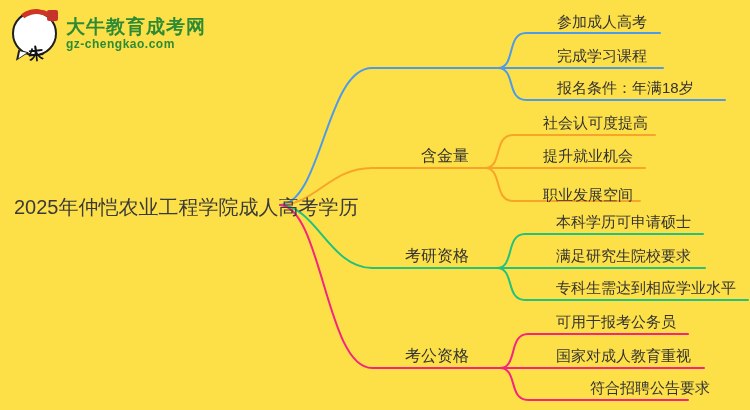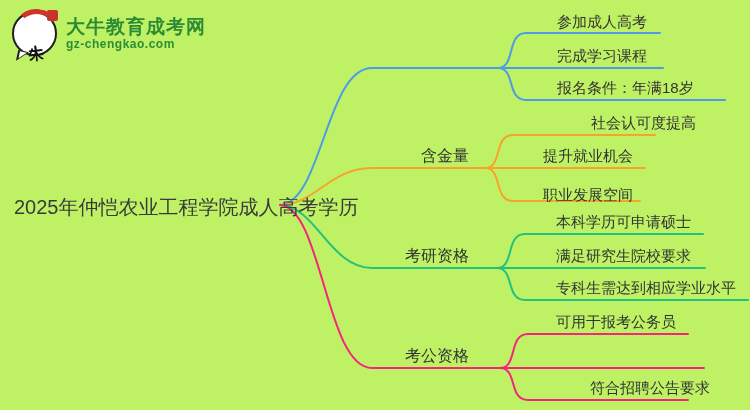--- a/index.html
+++ b/index.html
@@ -1,17 +1,17 @@
 <!DOCTYPE html>
 <html><head>
 <meta charset="utf-8">
 <style>
   html,body{margin:0;padding:0;background:#fff;}
   .stage{
-    position:relative;width:750px;height:410px;background:#bef264;overflow:hidden;
+    position:relative;width:750px;height:410px;background:#fde047;overflow:hidden;
     font-family:"Liberation Sans","DejaVu Sans",sans-serif;
   }
   
   .logo{position:absolute;left:12px;top:11px;display:flex;align-items:center;gap:9px;cursor:pointer;}
   .logo-icon{position:relative;width:45px;height:45px;border:2px solid #1f1f1f;border-radius:50%;
     background:#fff;box-sizing:border-box;display:flex;align-items:center;justify-content:center;}
   .logo-arc{position:absolute;left:-3px;top:-4px;width:41px;height:41px;border:5px solid transparent;
     border-top:5px solid #cf3527;border-radius:50%;transform:rotate(8deg);}
   .logo-char{writing-mode:vertical-rl;font-weight:bold;font-size:15px;line-height:1;
     color:#141414;letter-spacing:1px;transform:rotate(-6deg);}
@@ -22,21 +22,21 @@
     border-top:7px solid #fff;border-right:7px solid transparent;}
   .logo-title{font-size:19px;font-weight:bold;color:#2e8b35;letter-spacing:1px;line-height:1.15;}
   .logo-domain{font-size:12px;font-weight:bold;color:#2e8b35;letter-spacing:.5px;}
   
   .node{position:absolute;color:#3a3a3a;white-space:nowrap;}
   .root-label{left:14px;top:194px;font-size:20px;}
   .branch-label{font-size:16px;color:#333;}
   #bl0{left:405px;top:44px;} #bl1{left:421px;top:146px;} #bl2{left:405px;top:246px;} #bl3{left:405px;top:346px;}
   .child-label{font-size:15px;color:#333;}
   #c00{left:557px;top:13px;} #c01{left:557px;top:47px;} #c02{left:557px;top:79px;text-align:center;}
-  #c10{left:543px;top:114px;margin-left:48px;} #c11{left:543px;top:147px;} #c12{left:543px;top:180px;margin-top:6px;}
+  #c10{left:543px;top:114px;} #c11{left:543px;top:147px;} #c12{left:543px;top:180px;margin-top:6px;}
   #c20{left:556px;top:213px;} #c21{left:556px;top:247px;} #c22{left:556px;top:279px;}
   #c30{left:556px;top:313px;} #c31{left:556px;top:347px;} #c32{left:556px;top:379px;margin-left:34px;}
   svg.lines{position:absolute;left:0;top:0;}
   svg.lines path{fill:none;stroke-width:2;stroke-linecap:round;}
 </style>
 </head>
 <body>
 
 <div class="stage">
 
@@ -85,15 +85,16 @@
   <div id="c00" class="node child-label">参加成人高考</div>
   <div id="c01" class="node child-label">完成学习课程</div>
   <div id="c02" class="node child-label">报名条件：年满18岁</div>
   <div id="c10" class="node child-label">社会认可度提高</div>
   <div id="c11" class="node child-label">提升就业机会</div>
   <div id="c12" class="node child-label">职业发展空间</div>
   <div id="c20" class="node child-label">本科学历可申请硕士</div>
   <div id="c21" class="node child-label">满足研究生院校要求</div>
   <div id="c22" class="node child-label">专科生需达到相应学业水平</div>
   <div id="c30" class="node child-label">可用于报考公务员</div>
+  <div id="c31" class="node child-label">国家对成人教育重视</div>
   <div id="c32" class="node child-label">符合招聘公告要求</div>
 
 </div>
 
 </body></html>

